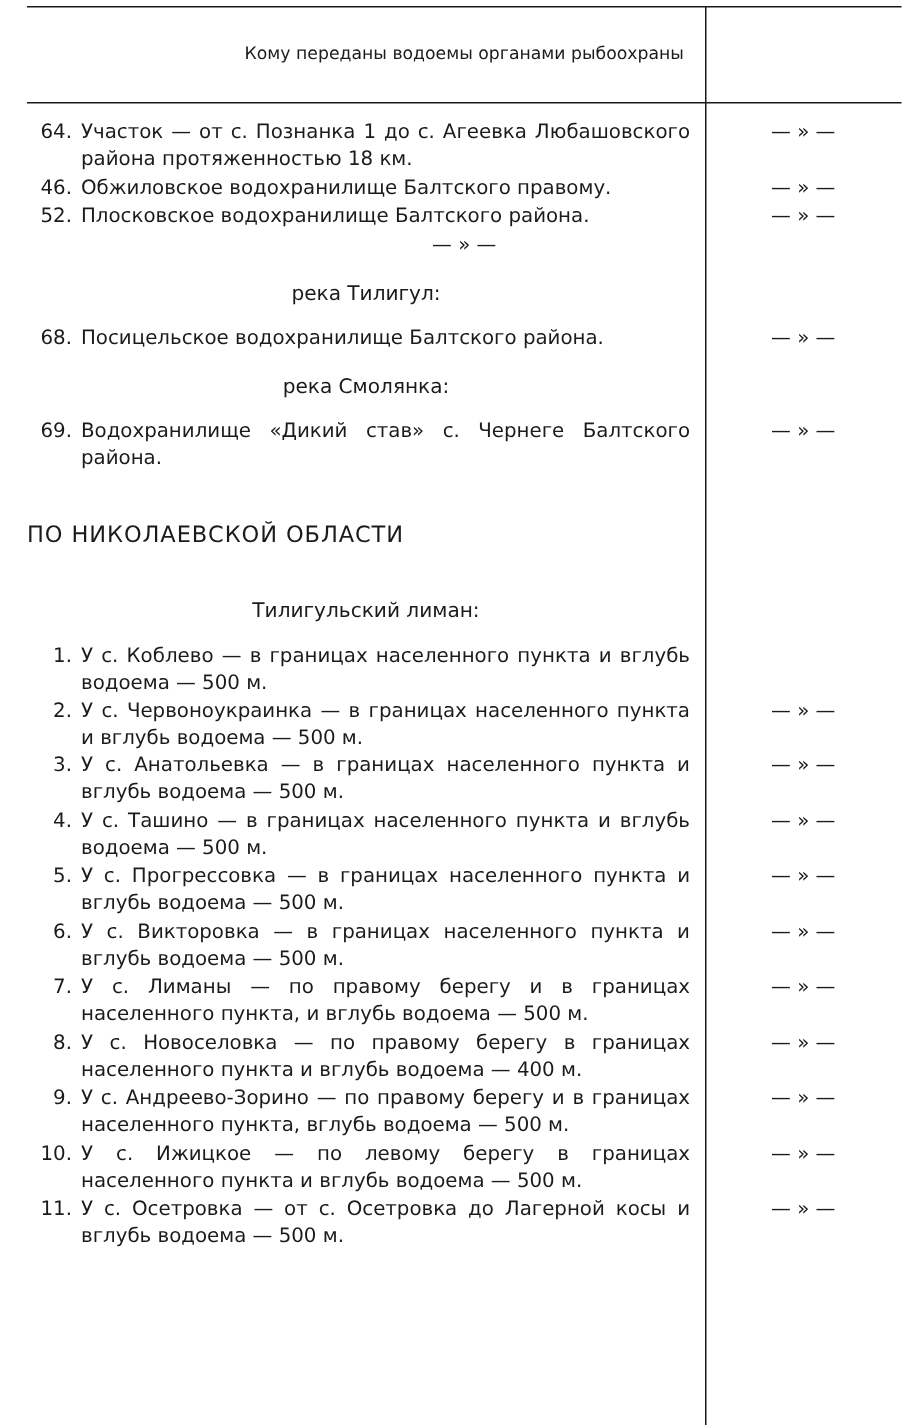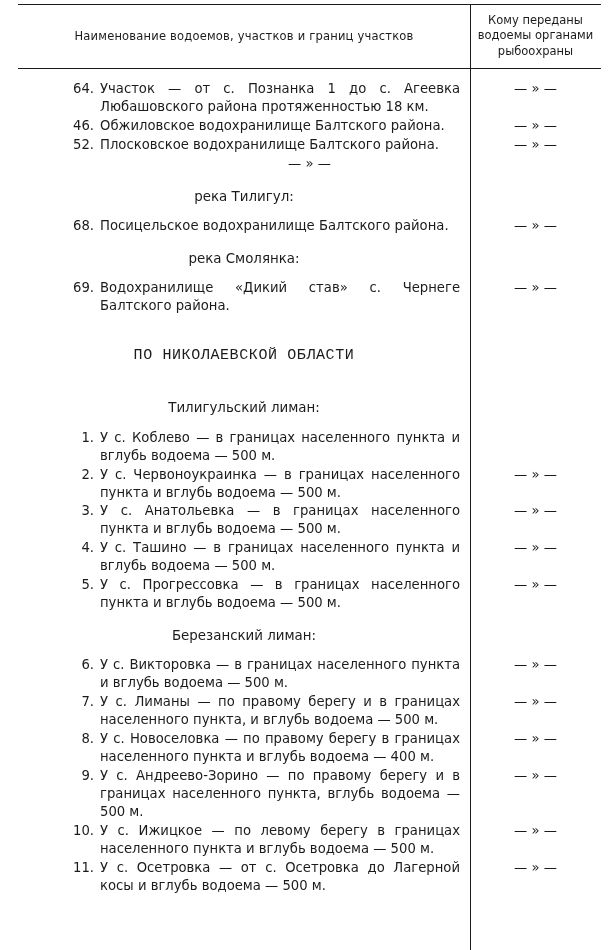--- a/index.html
+++ b/index.html
@@ -104,78 +104,74 @@
     display: flex;
     align-items: flex-start;
   }
   .num {
     width: 26px;
     flex: none;
     text-align: right;
     padding-right: 6px;
     font-size: 13.2px;
     line-height: 1.36;
-    margin-left: 46px;
   }
   .txt {
     flex: 1;
     font-size: 13.2px;
     line-height: 1.36;
     text-align: justify;
     hyphens: none;
   }
 
   .subhead {
     text-align: center;
     font-size: 13.4px;
     padding: 14px 0 10px 0;
   }
   .section-title {
-    text-align: center;
     font-size: 15px;
     letter-spacing: 0.6px;
     padding: 30px 0 18px 0;
-    font-family: Liberation Mono, monospace;
   }
   .assignee {
     font-size: 13.6px;
     line-height: 1.3;
   }
 </style>
 </head>
 <body>
 
 <div class="page">
 
   <div class="head-rule-top"></div>
   <div class="head-rule-bottom"></div>
   <div class="vrule"></div>
 
   <div class="thead">
-    <div class="th-left">Наименование водоемов, участков и границ участков</div>
     <div class="th-right">Кому переданы
 водоемы органами
 рыбоохраны</div>
   </div>
 
   <div class="tbody" id="tbody">
       <div class="row">
         <div class="cell-left">
           <div class="item">
             <span class="num">64.</span>
             <span class="txt">Участок — от с. Познанка 1 до с. Агеевка Любашовского района протяженностью 18 км.</span>
           </div>
         </div>
         <div class="cell-right">— » —</div>
       </div>
       <div class="row">
         <div class="cell-left">
           <div class="item">
             <span class="num">46.</span>
-            <span class="txt">Обжиловское водохранилище Балтского района.</span>
+            <span class="txt">Обжиловское водохранилище Балтского правому.</span>
           </div>
         </div>
         <div class="cell-right">— » —</div>
       </div>
       <div class="row">
         <div class="cell-left">
           <div class="item">
             <span class="num">52.</span>
             <span class="txt">Плосковское водохранилище Балтского района.</span>
           </div>
@@ -257,24 +253,20 @@
       <div class="row">
         <div class="cell-left">
           <div class="item">
             <span class="num">5.</span>
             <span class="txt">У с. Прогрессовка — в границах населенного пункта и вглубь водоема — 500 м.</span>
           </div>
         </div>
         <div class="cell-right">— » —</div>
       </div>
       <div class="row">
-        <div class="cell-left subhead">Березанский лиман:</div>
-        <div class="cell-right"></div>
-      </div>
-      <div class="row">
         <div class="cell-left">
           <div class="item">
             <span class="num">6.</span>
             <span class="txt">У с. Викторовка — в границах населенного пункта и вглубь водоема — 500 м.</span>
           </div>
         </div>
         <div class="cell-right">— » —</div>
       </div>
       <div class="row">
         <div class="cell-left">

